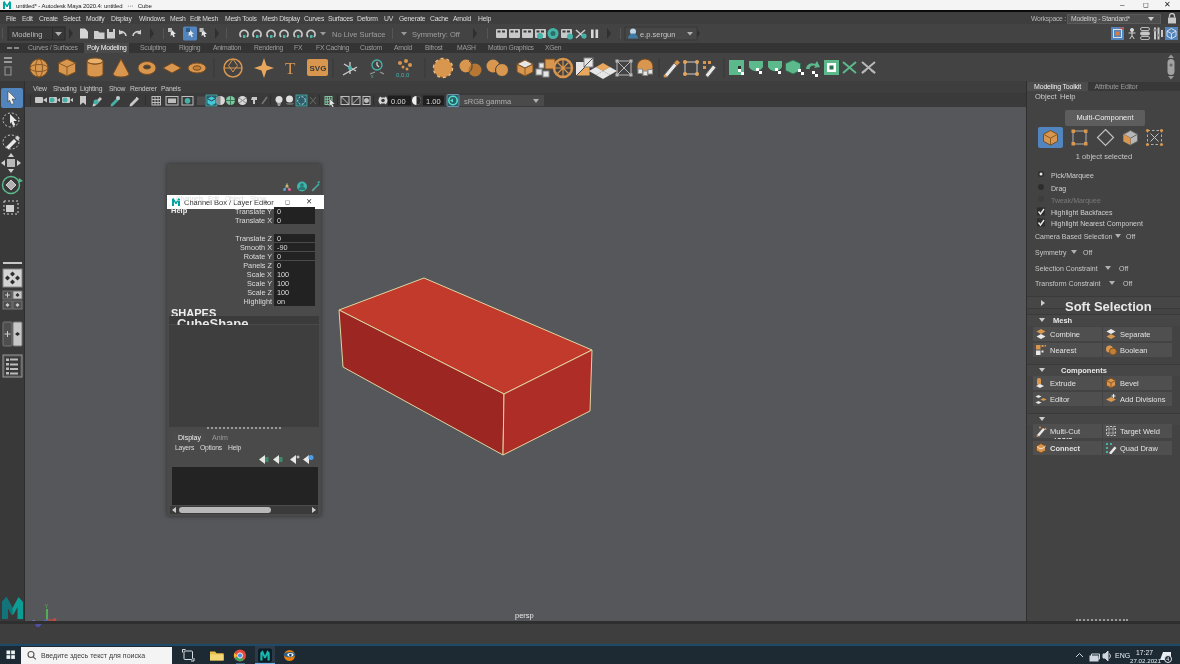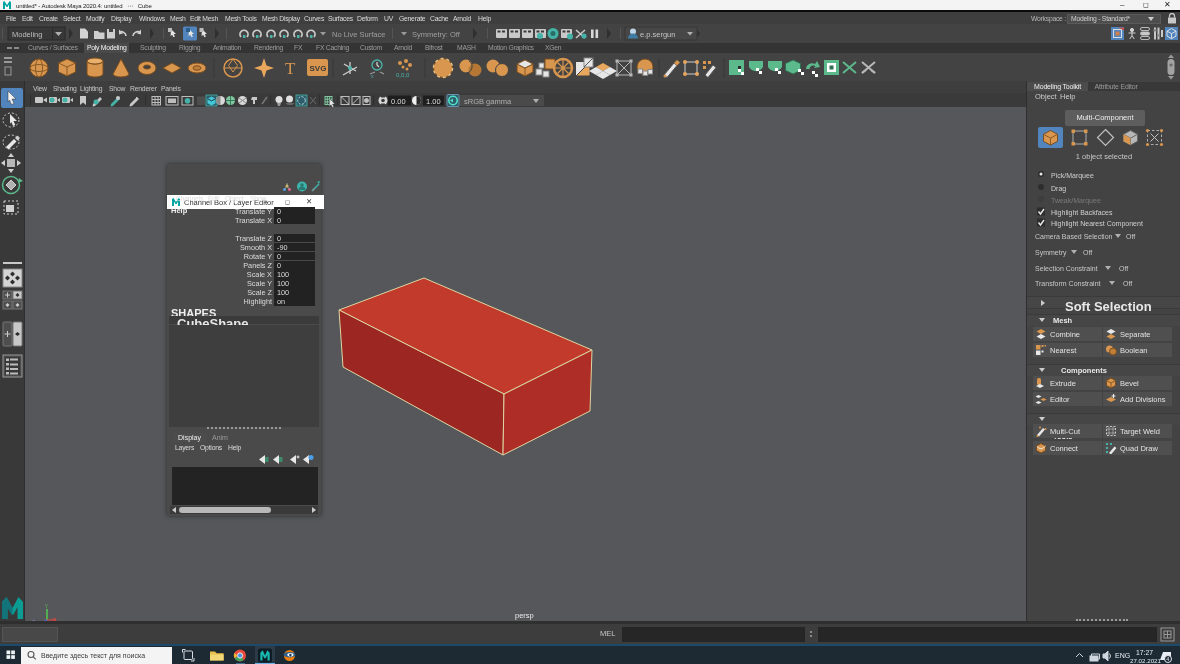--- a/index.html
+++ b/index.html
@@ -778,21 +778,21 @@
         </svg>
         <span>Multi-Cut</span>
       </div>
     <div class="abs rbtn" style="left:76px;top:343px;">
       <svg width="12" height="12">
           <rect x="1.5" y="1.5" width="9" height="9" fill="none" stroke="#c8c8c8" stroke-dasharray="2 1.5"></rect>
           <path d="M4 1.5 v9 M8 1.5 v9 M1.5 4 h9 M1.5 8 h9" stroke="#c8c8c8" stroke-width="0.6"></path>
         </svg>
         <span>Target Weld</span>
       </div>
-    <div class="abs rbtn" style="left:6px;top:360px;">
+    <div class="abs rbtn" style="left:6px;top:360px;font-weight:bold;">
       <svg width="12" height="12">
           <path d="M6 1.5 l4.5 2.5 v4.5 l-4.5 2.5 -4.5 -2.5 v-4.5 z" fill="#d8964e" stroke="#7a4d1e"></path>
           <path d="M2 4.5 c3 3 5 3 8.5 -0.5" stroke="#e8e8e8" fill="none"></path>
         </svg>
         <span>Connect</span>
       </div>
     <div class="abs rbtn" style="left:76px;top:360px;">
       <svg width="12" height="12">
           <path d="M4 11 l5.5 -6.5 2 1.5 -5.5 6.5 z" fill="#e8e8e8"></path>
           <g fill="#45b2a8">
@@ -907,33 +907,20 @@
     </svg>
     <div class="abs" style="left:5px;top:303px;width:146px;height:38px;background:#232323"></div>
     <div class="abs" style="left:3px;top:342px;width:148px;height:8px;background:#3a3a3a">
       <span class="abs" style="left:2px;top:1px;width:0;height:0;border-right:4px solid #ccc;border-top:3px solid transparent;border-bottom:3px solid transparent"></span>
       <span class="abs" style="right:2px;top:1px;width:0;height:0;border-left:4px solid #ccc;border-top:3px solid transparent;border-bottom:3px solid transparent"></span>
       <span class="abs" style="left:9px;top:1px;width:92px;height:6px;background:#b8b8b8;border-radius:3px"></span>
     </div>
   </div>
   <div id="darkstrip" class="abs"></div>
   <div id="blueline" class="abs"></div>
-  <div id="cmdrow" class="abs">
-    <div class="abs" style="left:2px;top:3px;width:56px;height:15px;background:#484848;border:1px solid #555"></div>
-    <div class="abs" style="left:600px;top:5px;font-size:7.5px;color:#c8c8c8">MEL</div>
-    <div class="abs" style="left:622px;top:3px;width:183px;height:15px;background:#262626"></div>
-    <div class="abs" style="left:818px;top:3px;width:339px;height:15px;background:#262626"></div>
-    <div class="abs" style="left:810px;top:7px;width:2px;height:2px;background:#8a8a8a"></div>
-    <div class="abs" style="left:810px;top:11px;width:2px;height:2px;background:#8a8a8a"></div>
-    <svg class="abs" style="left:1160px;top:3px" width="16" height="15">
-        <rect x="1" y="1" width="13" height="13" fill="none" stroke="#9a9a9a"></rect>
-        <rect x="4" y="4" width="7" height="7" fill="none" stroke="#9a9a9a"></rect>
-        <path d="M4 7.5 h7 M7.5 4 v7" stroke="#9a9a9a"></path>
-      </svg>
-  </div>
   <div id="taskbar" class="abs">
     <svg class="abs" style="left:0;top:0" width="1180" height="19">
       <g fill="#eef3f6">
           <rect x="6.5" y="4.5" width="3.7" height="3.7"></rect>
           <rect x="11.2" y="4.5" width="3.7" height="3.7"></rect>
           <rect x="6.5" y="9.2" width="3.7" height="3.7"></rect>
           <rect x="11.2" y="9.2" width="3.7" height="3.7"></rect>
         </g>
       <rect x="21" y="1" width="151" height="17" fill="#f4f4f4"></rect>
       <circle cx="31" cy="8.5" r="3" fill="none" stroke="#555" stroke-width="1.1"></circle>

